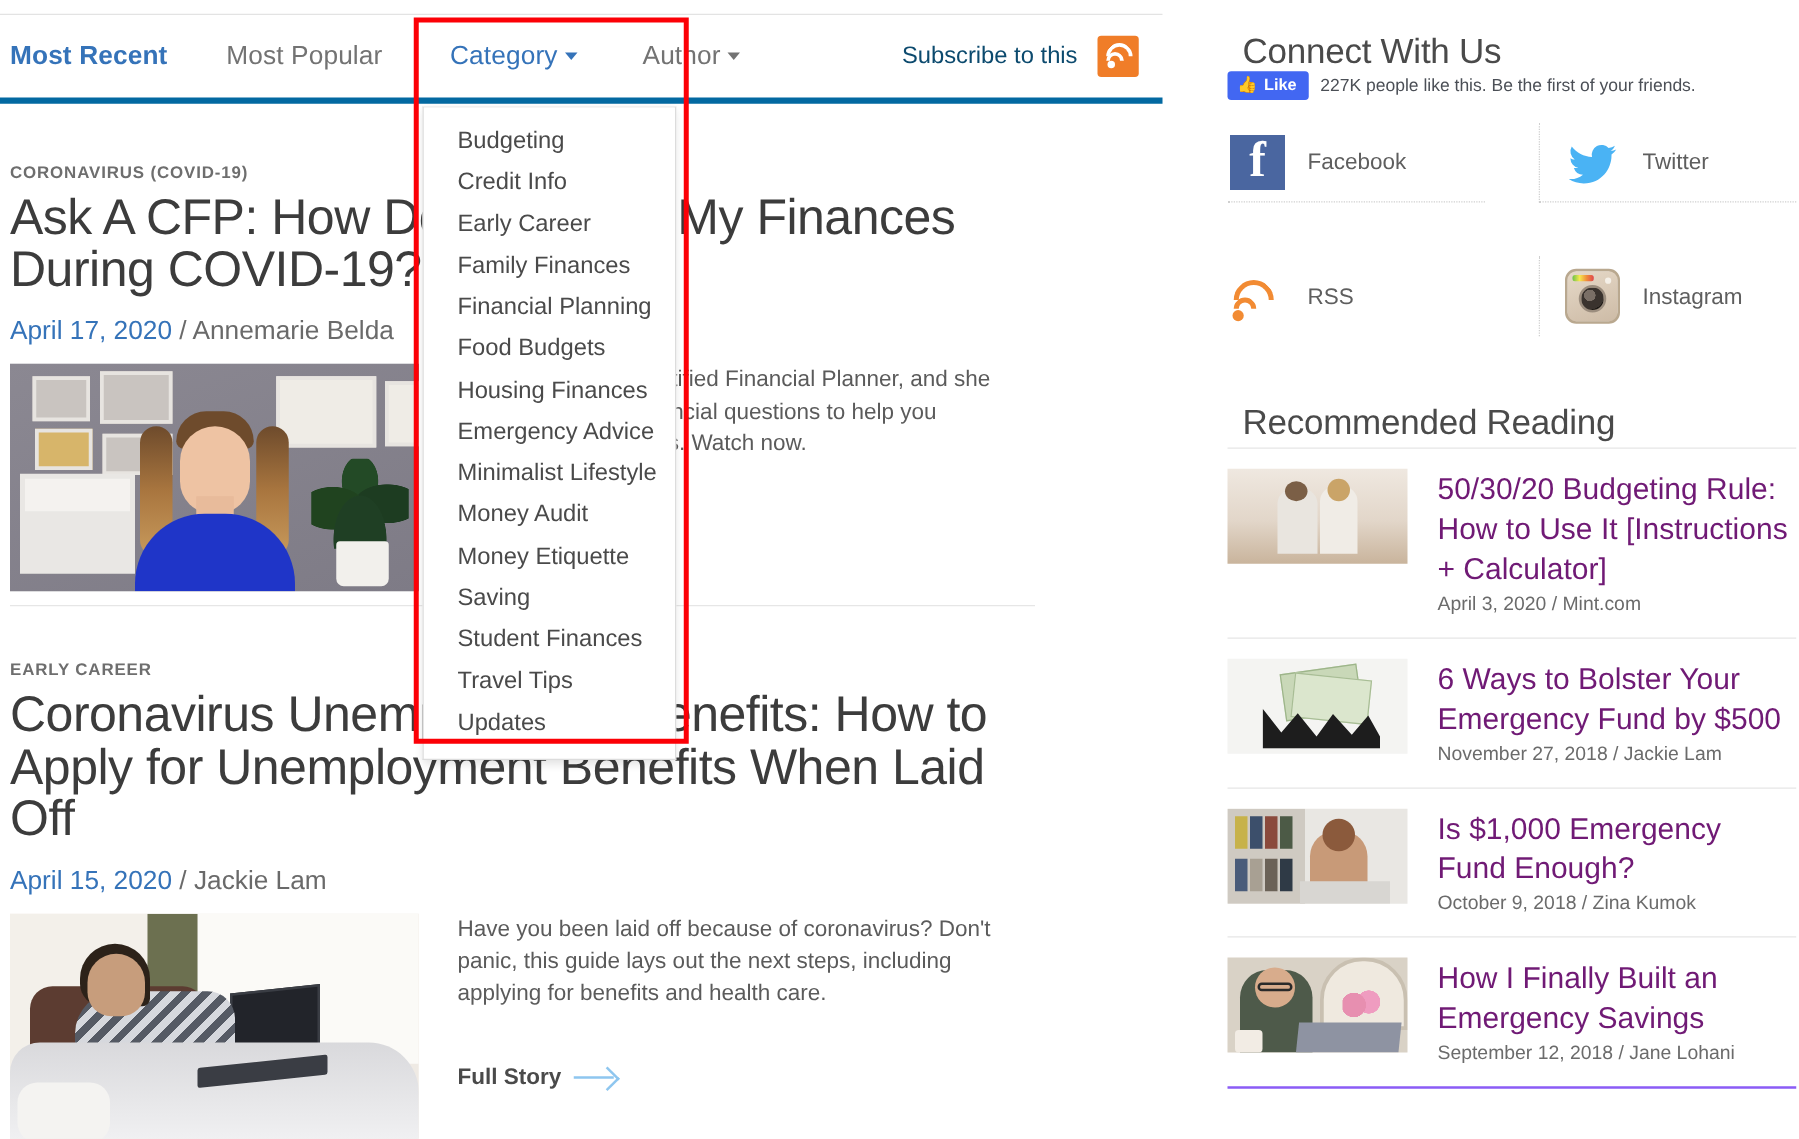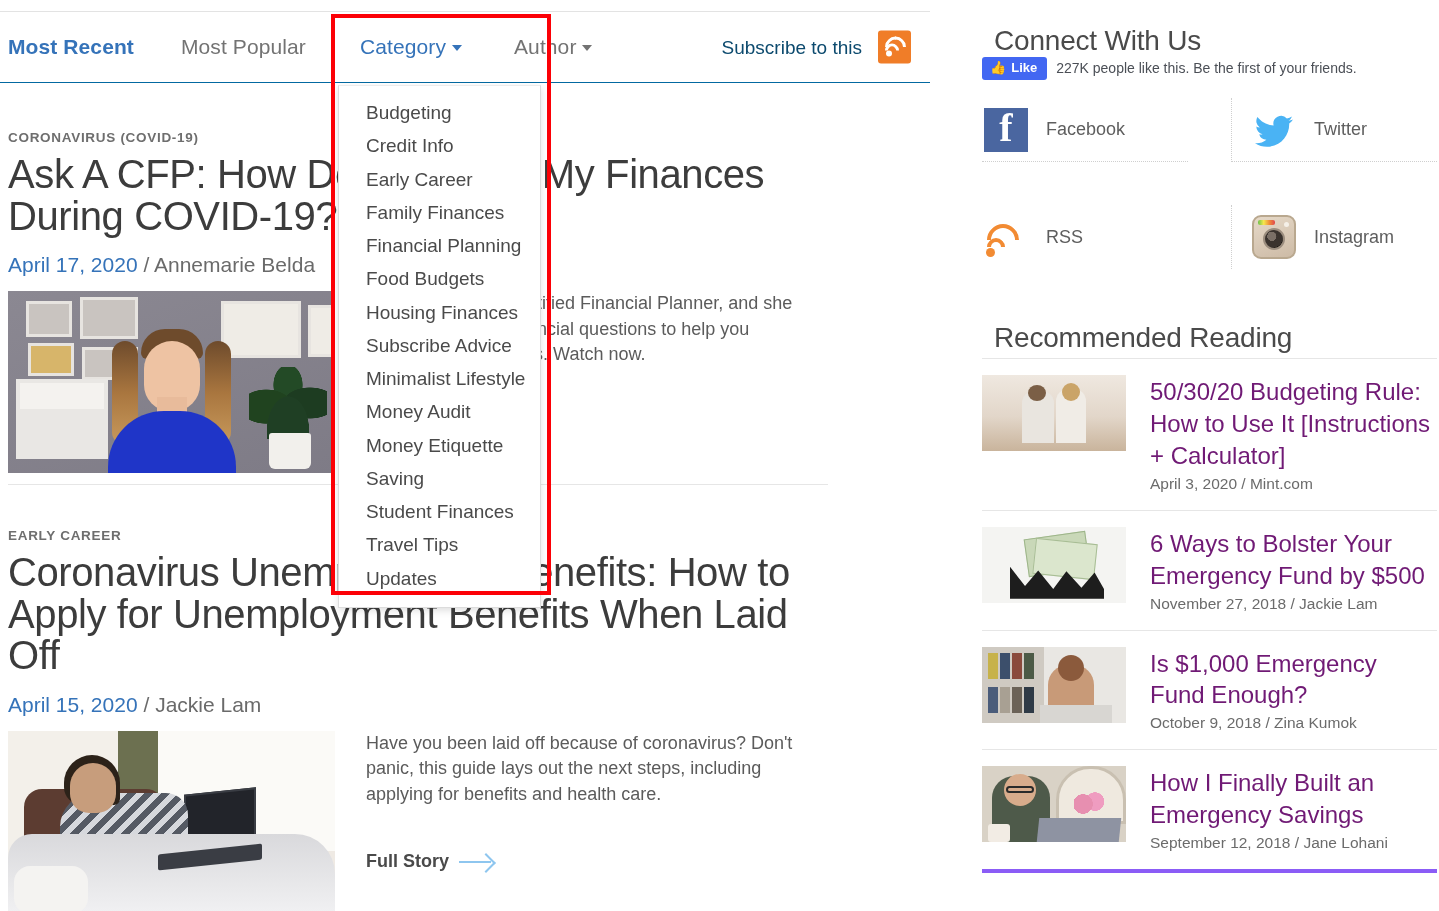--- a/index.html
+++ b/index.html
@@ -19,21 +19,21 @@
     position: absolute; left: 0; top: 0;
     width: 930px; height: 911px;
     background: #fff;
   }
 
   
   #nav-bar {
     position: absolute; left: 0; top: 11px;
     width: 930px; height: 72px;
     border-top: 1px solid #e3e3e3;
-    border-bottom: 1px solid #0369a1;
+    border-bottom: 5px solid #0369a1;
     background: #fff;
   }
   .nav-inner { position: relative; height: 100%; }
   .nav-item {
     position: absolute; top: 50%; transform: translateY(-50%);
     font-size: 21px; color: #737373; white-space: nowrap;
     cursor: pointer; letter-spacing: .1px;
   }
   .nav-item.active { color: #3573b9; font-weight: bold; }
   .nav-item.link-blue { color: #3573b9; }
@@ -221,21 +221,21 @@
   .ig-icon .strip { position:absolute; left:4px; top:3px; width:17px; height:5px;
     background:linear-gradient(90deg,#6cc24a,#f6e84e,#f08c3a,#e0474c); border-radius:2px; }
   .ig-icon .lens { position:absolute; left:50%; top:54%; transform:translate(-50%,-50%);
     width:22px; height:22px; border-radius:50%; background:radial-gradient(circle at 38% 35%, #7a6f66 0 28%, #3a332e 29% 70%, #1d1915 71%); border:2px solid #9b8d7e; }
   .ig-icon .dot { position:absolute; right:5px; top:5px; width:5px; height:5px; border-radius:50%; background:#f5f0e8; }
 
   
   #rec-title { position:absolute; left:2px; top:310px; }
   #rec-list { position:absolute; left:2px; top:358px; width:455px; }
   .rec-item { display:flex; gap:24px; padding:16px 0 17px 0; border-top:1px solid #e6e6e6; }
-  .rec-item:last-child { border-bottom:4px solid #8b5cf6; }
+  .rec-item:last-child { border-bottom:2px solid #8b5cf6; }
   .rec-thumb { flex:none; width:144px; height:76px; position:relative; overflow:hidden; background:#ddd; }
   .rec-text { padding-top:1px; }
   .rec-headline { font-size:24px; line-height:1.33; color:#701a75; cursor:pointer; }
   .rec-meta { font-size:15.5px; color:#6b6b6b; margin-top:3px; }
 
   
   #rt1 { background:linear-gradient(180deg,#efe8e0 0%,#e2d6c9 55%,#c9b49c 100%); }
   #rt1 .p1 { position:absolute; left:40px; top:16px; width:32px; height:52px; background:#e9e5df; border-radius:12px 12px 0 0; }
   #rt1 .p2 { position:absolute; left:74px; top:14px; width:30px; height:54px; background:#f0ece6; border-radius:12px 12px 0 0; }
   #rt1 .h1 { position:absolute; left:46px; top:10px; width:18px; height:16px; border-radius:50%; background:#7b5f46; }
@@ -369,21 +369,21 @@
     </div>
 
     <div id="category-dropdown">
       <div class="dd-item">Budgeting</div>
       <div class="dd-item">Credit Info</div>
       <div class="dd-item">Early Career</div>
       <div class="dd-item">Family Finances</div>
       <div class="dd-item">Financial Planning</div>
       <div class="dd-item">Food Budgets</div>
       <div class="dd-item">Housing Finances</div>
-      <div class="dd-item">Subscribe Advice</div>
+      <div class="dd-item">Emergency Advice</div>
       <div class="dd-item">Minimalist Lifestyle</div>
       <div class="dd-item">Money Audit</div>
       <div class="dd-item">Money Etiquette</div>
       <div class="dd-item">Saving</div>
       <div class="dd-item">Student Finances</div>
       <div class="dd-item">Travel Tips</div>
       <div class="dd-item">Updates</div>
     </div>
 
     <div id="annotation-box"></div>

